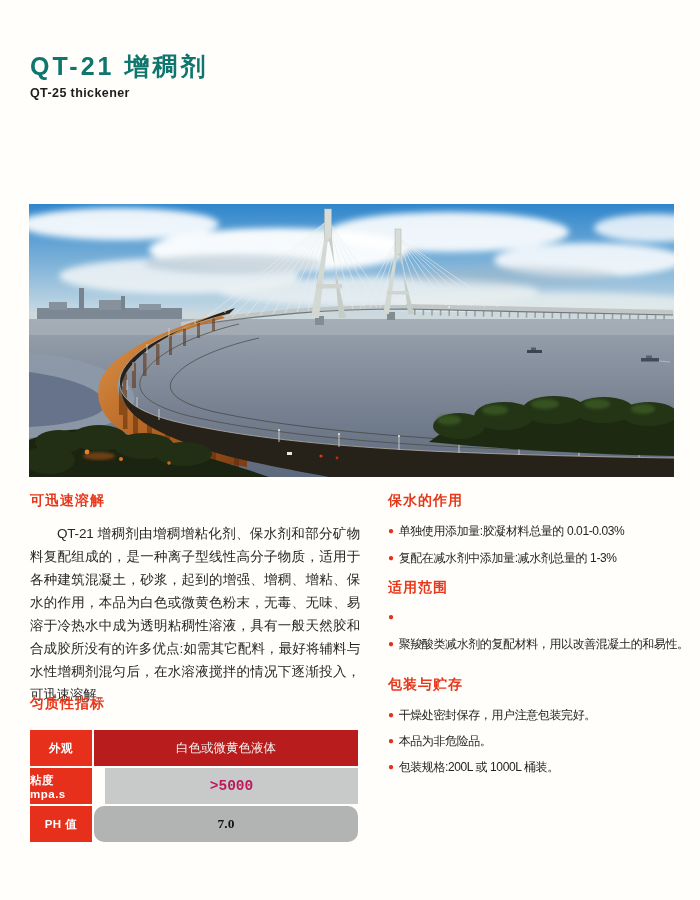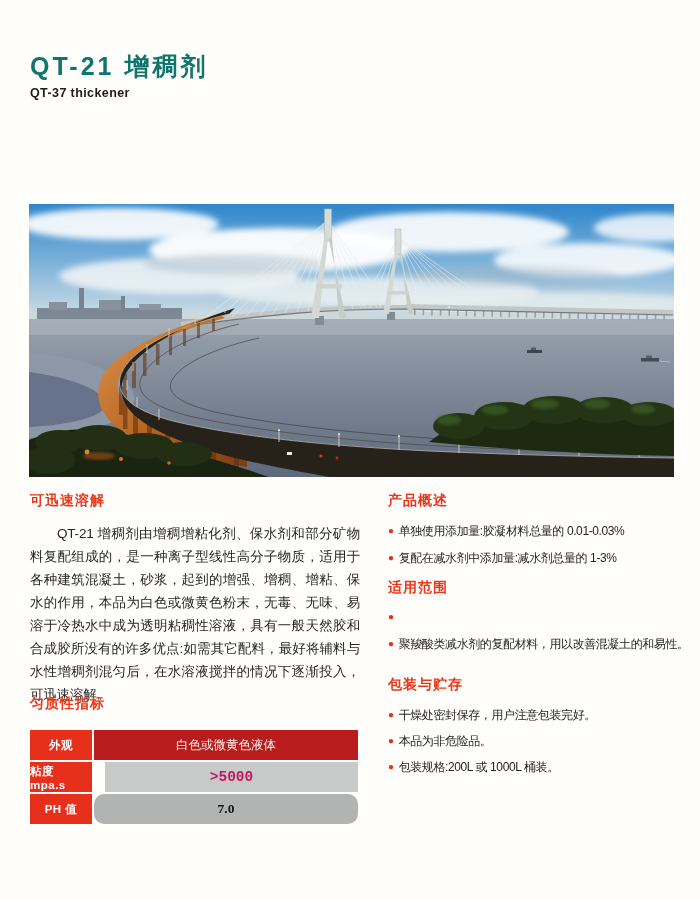--- a/index.html
+++ b/index.html
@@ -31,21 +31,21 @@
   }
 
   .col-left{position:absolute;left:30px;top:492px;width:330px;}
   .col-left .body{
     margin:12px 0 16px 0;font-size:13.5px;line-height:23px;color:#262626;
     text-align:justify;text-indent:2em;letter-spacing:-0.2px;
   }
 
   .sec-homog{position:absolute;left:30px;top:695px;width:330px;}
   .h-table{margin-top:17px;width:328px;}
-  .h-row{display:flex;height:30px;margin-bottom:2px;}
+  .h-row{display:flex;height:36px;margin-bottom:2px;}
   .h-label{
     width:62px;background:#e6301c;color:#ffffff;
     display:flex;align-items:center;justify-content:center;
     font-size:11.5px;font-weight:bold;letter-spacing:.5px;
   }
   .h-value{
     flex:1;margin-left:2px;display:flex;align-items:center;justify-content:center;
     font-size:12.5px;
   }
   .h-row.r1 .h-value{background:#b91c1c;color:#f3f3f1;}
@@ -64,21 +64,21 @@
   }
   .rsec.dosage li,.rsec.scope li{margin-bottom:4px;}
   .bullet{color:#e6301c;font-size:10px;margin-right:5px;flex:0 0 auto;position:relative;top:-1px;}
 </style>
 </head>
 <body>
 
 <div class="page">
 
   <div class="title">QT-21 增稠剂</div>
-  <div class="subtitle">QT-37 thickener</div>
+  <div class="subtitle">QT-25 thickener</div>
 
   <div class="photo">
     <svg viewBox="0 0 645 273" preserveAspectRatio="none">
       <defs>
         <linearGradient id="sky" x1="0" y1="0" x2="0" y2="1">
           <stop offset="0" stop-color="#2f86cc"></stop>
           <stop offset="0.5" stop-color="#7fb3d9"></stop>
           <stop offset="1" stop-color="#d7e2e6"></stop>
         </linearGradient>
         <linearGradient id="water" x1="0" y1="0" x2="0" y2="1">
@@ -284,21 +284,21 @@
         <div class="h-value">&gt;5000</div>
       </div>
       <div class="h-row r3">
         <div class="h-label">PH 值</div>
         <div class="h-value">7.0</div>
       </div>
     </div>
   </div>
 
   <div class="rsec dosage">
-    <div class="sec-heading">产品概述</div>
+    <div class="sec-heading">保水的作用</div>
     <ul>
       <li>
         <span class="bullet">●</span>
         <span>单独使用添加量:胶凝材料总量的 0.01-0.03%</span>
       </li>
       <li>
         <span class="bullet">●</span>
         <span>复配在减水剂中添加量:减水剂总量的 1-3%</span>
       </li>
     </ul>

